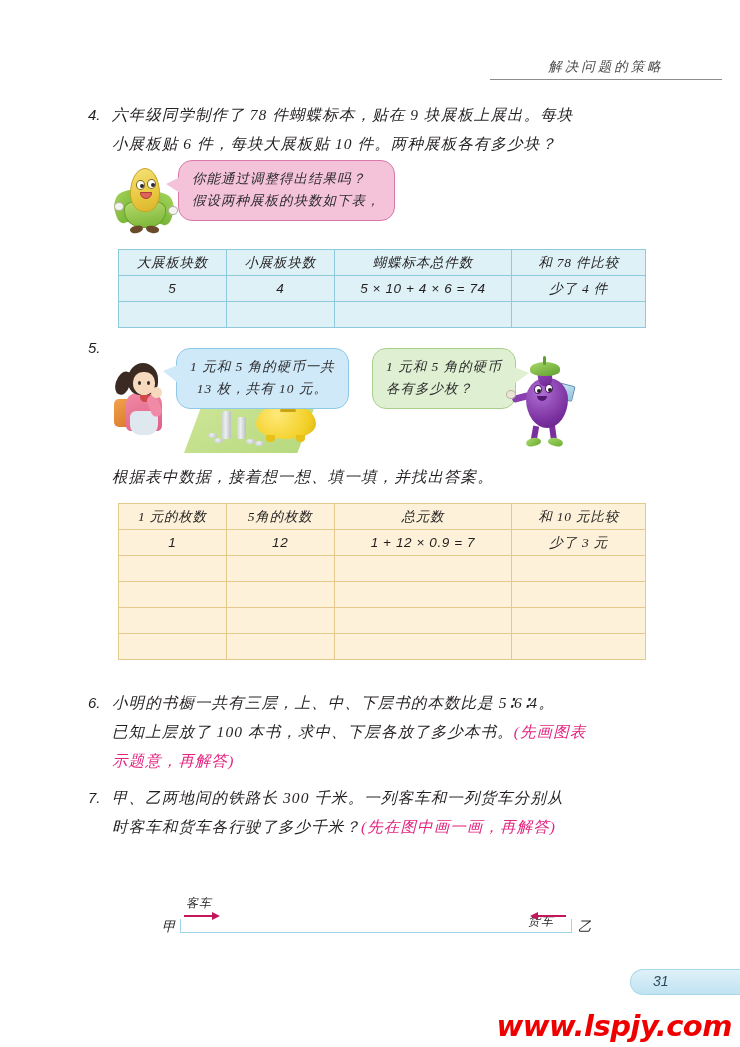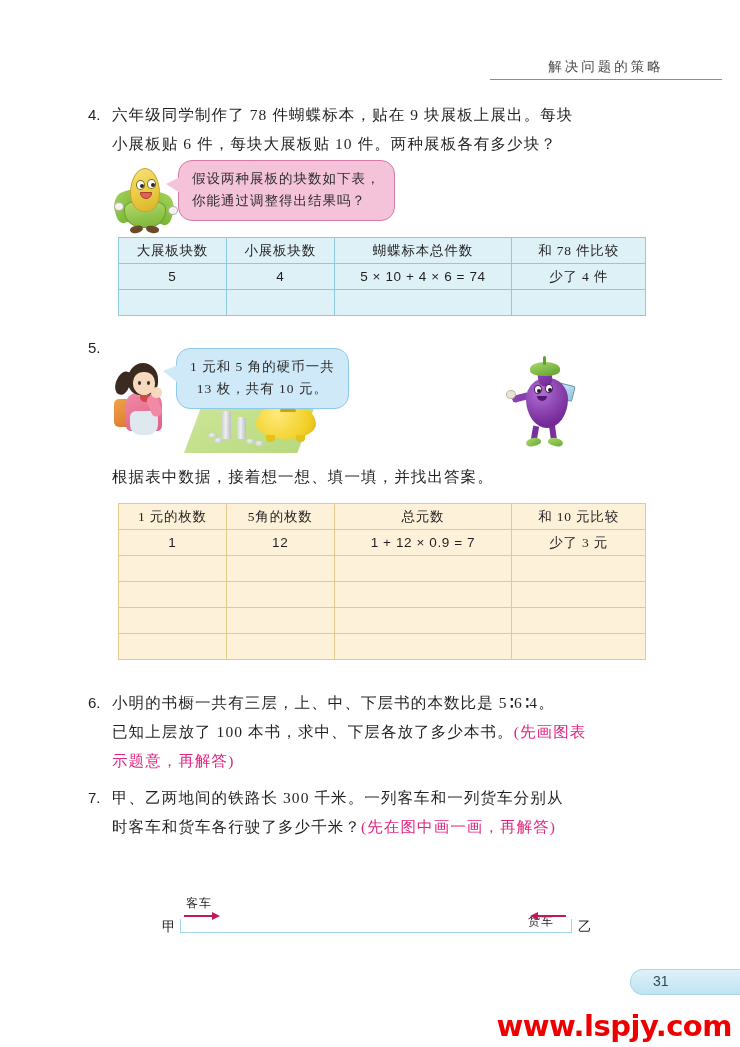--- a/index.html
+++ b/index.html
@@ -6,21 +6,21 @@
   html, body { margin:0; padding:0; }
   body {
     width: 740px; height: 1047px;
     background: #ffffff;
     font-family: "Liberation Serif", "DejaVu Serif", serif;
     color: #231f20;
     position: relative;
     overflow: hidden;
   }
 
-  .page { position: relative; width: 740px; height: 1047px; }
+  .page { position: relative; width: 740px; height: 1047px; font-style: italic; }
 
   
   .runhead {
     position: absolute; top: 58px; right: 18px;
     width: 232px; text-align: center;
   }
   .runhead .rh-text {
     font-size: 13.5px; letter-spacing: 3px; color: #4a4a4a;
     font-family: "Liberation Serif", "DejaVu Serif", serif;
   }
@@ -85,21 +85,21 @@
     position: absolute;
     border-collapse: collapse;
     font-size: 13.5px;
     letter-spacing: 0.8px;
   }
   table.gridtbl td {
     text-align: center; vertical-align: middle;
     padding: 0; height: 26px;
   }
   
-  .tbl-cyan { background: #ddf1f7; }
+  .tbl-cyan { background: #ddf1f7; margin-top: 12px; }
   .tbl-cyan td { border: 1px solid #8fc9dc; }
   .tbl-cyan .hd { font-size:13.5px; }
   
   .tbl-cream { background: #fdf2d9; }
   .tbl-cream td { border: 1px solid #e4c98c; }
 
   .mono { font-family: "Liberation Sans", sans-serif; letter-spacing: 0.6px; }
 
   
   .char { position: absolute; }
@@ -362,22 +362,22 @@
     <div class="corn-eyeR"></div>
     <div class="corn-mouth"></div>
     <div class="corn-hand" style="left:2px; top:44px;"></div>
     <div class="corn-hand" style="left:56px; top:48px;"></div>
     <div class="corn-footL"></div>
     <div class="corn-footR"></div>
   </div>
 
   <div class="bubble bub-pink" style="left:178px; top:160px;">
     <span class="tail tail-pink-l"></span>
+    <span class="btxt">你能通过调整得出结果吗？</span>
     <span class="btxt">假设两种展板的块数如下表，</span>
-    <span class="btxt">你能通过调整得出结果吗？</span>
   </div>
 
   <table class="gridtbl tbl-cyan" style="left:118px; top:237px; width:528px;">
     <tbody>
         <tr>
       <td class="hd" style="width:108px;">大展板块数</td>
       <td class="hd" style="width:108px;">小展板块数</td>
       <td class="hd" style="width:178px;">蝴蝶标本总件数</td>
       <td class="hd" style="width:134px;">和 78 件比较</td>
     </tr>
@@ -425,20 +425,25 @@
     <div class="piggy-legL"></div>
     <div class="piggy-legR"></div>
   </div>
 
   <div class="bubble bub-blue" style="left:176px; top:348px;">
     <span class="tail tail-blue-l"></span>
     <span class="btxt">1 元和 5 角的硬币一共</span>
     <span class="btxt">13 枚，共有 10 元。</span>
   </div>
 
+  <div class="bubble bub-green" style="left:372px; top:348px;">
+    <span class="tail tail-green-r"></span>
+    <span class="btxt">1 元和 5 角的硬币</span>
+    <span class="btxt">各有多少枚？</span>
+  </div>
 
   <div class="char" style="left:512px; top:356px; width:70px; height:92px;">
     <div class="egg-armL"></div>
     <div class="egg-handL"></div>
     <div class="egg-book"></div>
     <div class="egg-legL"></div>
     <div class="egg-legR"></div>
     <div class="egg-footL"></div>
     <div class="egg-footR"></div>
     <div class="egg-body"></div>

